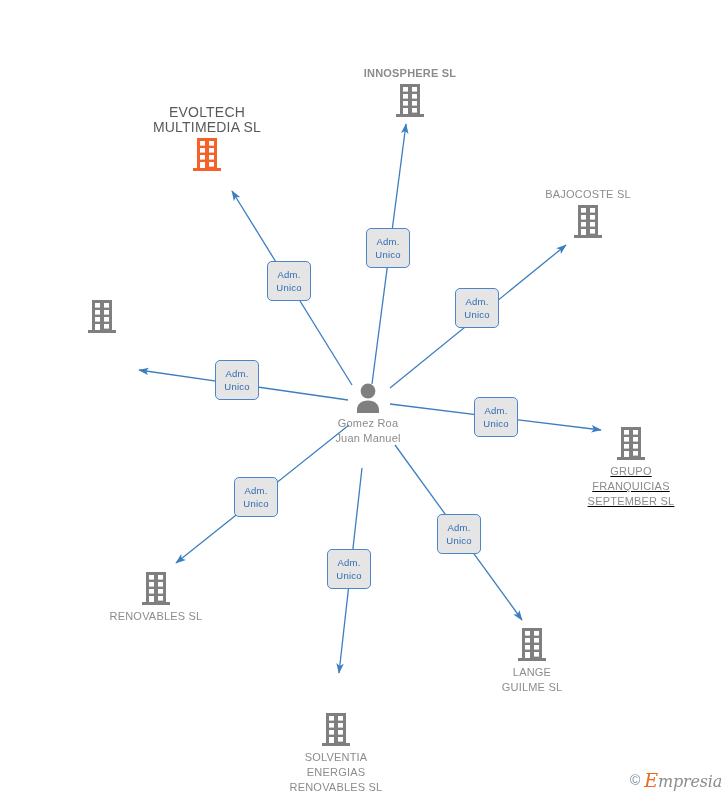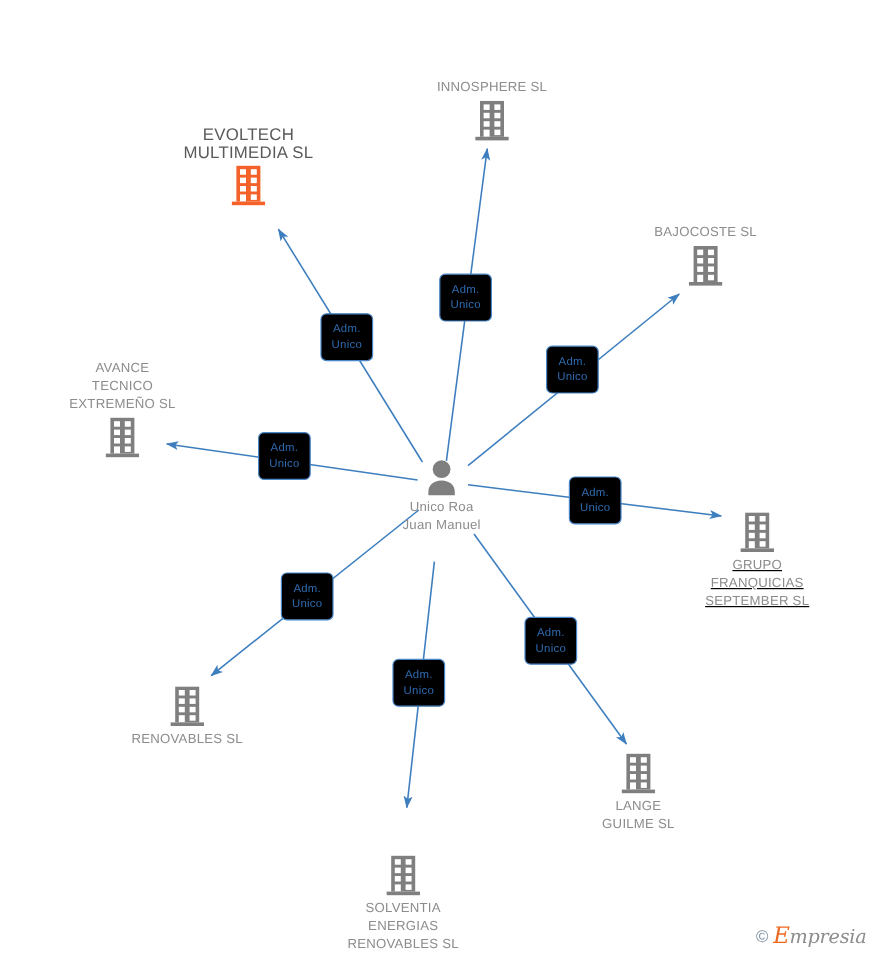--- a/index.html
+++ b/index.html
@@ -52,21 +52,21 @@
   
   .chip{
     position:absolute;
     width:44px;
     height:40px;
     margin-left:-22px;
     margin-top:-20px;
     box-sizing:border-box;
     border:1px solid #4a86c8;
     border-radius:5px;
-    background:#000000;
+    background:#e5e5e5;
     color:#2f6bb0;
     font-size:9.5px;
     line-height:13px;
     text-align:center;
     padding-top:6px;
     letter-spacing:.2px;
   }
   .chip .l1,.chip .l2{ display:block; }
 
   
@@ -126,21 +126,21 @@
       <rect x="7" y="3" width="5" height="4.6" fill="#ffffff"></rect>
       <rect x="16" y="3" width="5" height="4.6" fill="#ffffff"></rect>
       <rect x="7" y="10" width="5" height="4.6" fill="#ffffff"></rect>
       <rect x="16" y="10" width="5" height="4.6" fill="#ffffff"></rect>
       <rect x="7" y="17" width="5" height="4.6" fill="#ffffff"></rect>
       <rect x="16" y="17" width="5" height="4.6" fill="#ffffff"></rect>
       <rect x="7" y="24" width="5" height="6" fill="#ffffff"></rect>
       <rect x="16" y="24" width="5" height="4.6" fill="#ffffff"></rect>
       <rect x="0" y="30" width="28" height="3" fill="#f4622a"></rect>
     </svg></span></div>
-      <div class="node above" style="left: 410px; top: 66px;"><div class="caption">INNOSPHERE  SL</div><span><svg class="glyph" width="28" height="34" viewBox="0 0 28 34" aria-hidden="true">
+      <div class="node above" style="left: 410px; top: 66px; font-weight: bold;"><div class="caption">INNOSPHERE  SL</div><span><svg class="glyph" width="28" height="34" viewBox="0 0 28 34" aria-hidden="true">
       <rect x="4" y="0" width="20" height="30" fill="#7f7f7f"></rect>
       <rect x="7" y="3" width="5" height="4.6" fill="#ffffff"></rect>
       <rect x="16" y="3" width="5" height="4.6" fill="#ffffff"></rect>
       <rect x="7" y="10" width="5" height="4.6" fill="#ffffff"></rect>
       <rect x="16" y="10" width="5" height="4.6" fill="#ffffff"></rect>
       <rect x="7" y="17" width="5" height="4.6" fill="#ffffff"></rect>
       <rect x="16" y="17" width="5" height="4.6" fill="#ffffff"></rect>
       <rect x="7" y="24" width="5" height="6" fill="#ffffff"></rect>
       <rect x="16" y="24" width="5" height="4.6" fill="#ffffff"></rect>
       <rect x="0" y="30" width="28" height="3" fill="#7f7f7f"></rect>
@@ -150,23 +150,21 @@
       <rect x="7" y="3" width="5" height="4.6" fill="#ffffff"></rect>
       <rect x="16" y="3" width="5" height="4.6" fill="#ffffff"></rect>
       <rect x="7" y="10" width="5" height="4.6" fill="#ffffff"></rect>
       <rect x="16" y="10" width="5" height="4.6" fill="#ffffff"></rect>
       <rect x="7" y="17" width="5" height="4.6" fill="#ffffff"></rect>
       <rect x="16" y="17" width="5" height="4.6" fill="#ffffff"></rect>
       <rect x="7" y="24" width="5" height="6" fill="#ffffff"></rect>
       <rect x="16" y="24" width="5" height="4.6" fill="#ffffff"></rect>
       <rect x="0" y="30" width="28" height="3" fill="#7f7f7f"></rect>
     </svg></span></div>
-      <div class="node above" style="left: 102px; top: 300px;"><div class="caption">AVANCE
-TECNICO
-EXTREMEÑO SL</div><span><svg class="glyph" width="28" height="34" viewBox="0 0 28 34" aria-hidden="true">
+      <div class="node above" style="left: 102px; top: 300px;"><span><svg class="glyph" width="28" height="34" viewBox="0 0 28 34" aria-hidden="true">
       <rect x="4" y="0" width="20" height="30" fill="#7f7f7f"></rect>
       <rect x="7" y="3" width="5" height="4.6" fill="#ffffff"></rect>
       <rect x="16" y="3" width="5" height="4.6" fill="#ffffff"></rect>
       <rect x="7" y="10" width="5" height="4.6" fill="#ffffff"></rect>
       <rect x="16" y="10" width="5" height="4.6" fill="#ffffff"></rect>
       <rect x="7" y="17" width="5" height="4.6" fill="#ffffff"></rect>
       <rect x="16" y="17" width="5" height="4.6" fill="#ffffff"></rect>
       <rect x="7" y="24" width="5" height="6" fill="#ffffff"></rect>
       <rect x="16" y="24" width="5" height="4.6" fill="#ffffff"></rect>
       <rect x="0" y="30" width="28" height="3" fill="#7f7f7f"></rect>
@@ -220,21 +218,21 @@
       <rect x="7" y="17" width="5" height="4.6" fill="#ffffff"></rect>
       <rect x="16" y="17" width="5" height="4.6" fill="#ffffff"></rect>
       <rect x="7" y="24" width="5" height="6" fill="#ffffff"></rect>
       <rect x="16" y="24" width="5" height="4.6" fill="#ffffff"></rect>
       <rect x="0" y="30" width="28" height="3" fill="#7f7f7f"></rect>
     </svg></span><div class="caption">LANGE
 GUILME SL</div></div>
       <div class="node below" style="left: 368px; top: 383px;"><span><svg class="glyph" width="28" height="30" viewBox="0 0 28 30" aria-hidden="true">
       <circle cx="14" cy="8" r="7.4" fill="#7f7f7f"></circle>
       <path d="M14 17.4c-7 0-11 4.2-11 9.3V30h22v-3.3c0-5.1-4-9.3-11-9.3z" fill="#7f7f7f"></path>
-    </svg></span><div class="caption">Unico Roa
+    </svg></span><div class="caption">Gomez Roa
 Juan Manuel</div></div>
     </div>
   <div id="chips-layer">
       <div class="chip" style="left: 289px; top: 281px;">
         <span class="l1">Adm.</span>
         <span class="l2">Unico</span>
       </div>
       <div class="chip" style="left: 388px; top: 248px;">
         <span class="l1">Adm.</span>
         <span class="l2">Unico</span>

